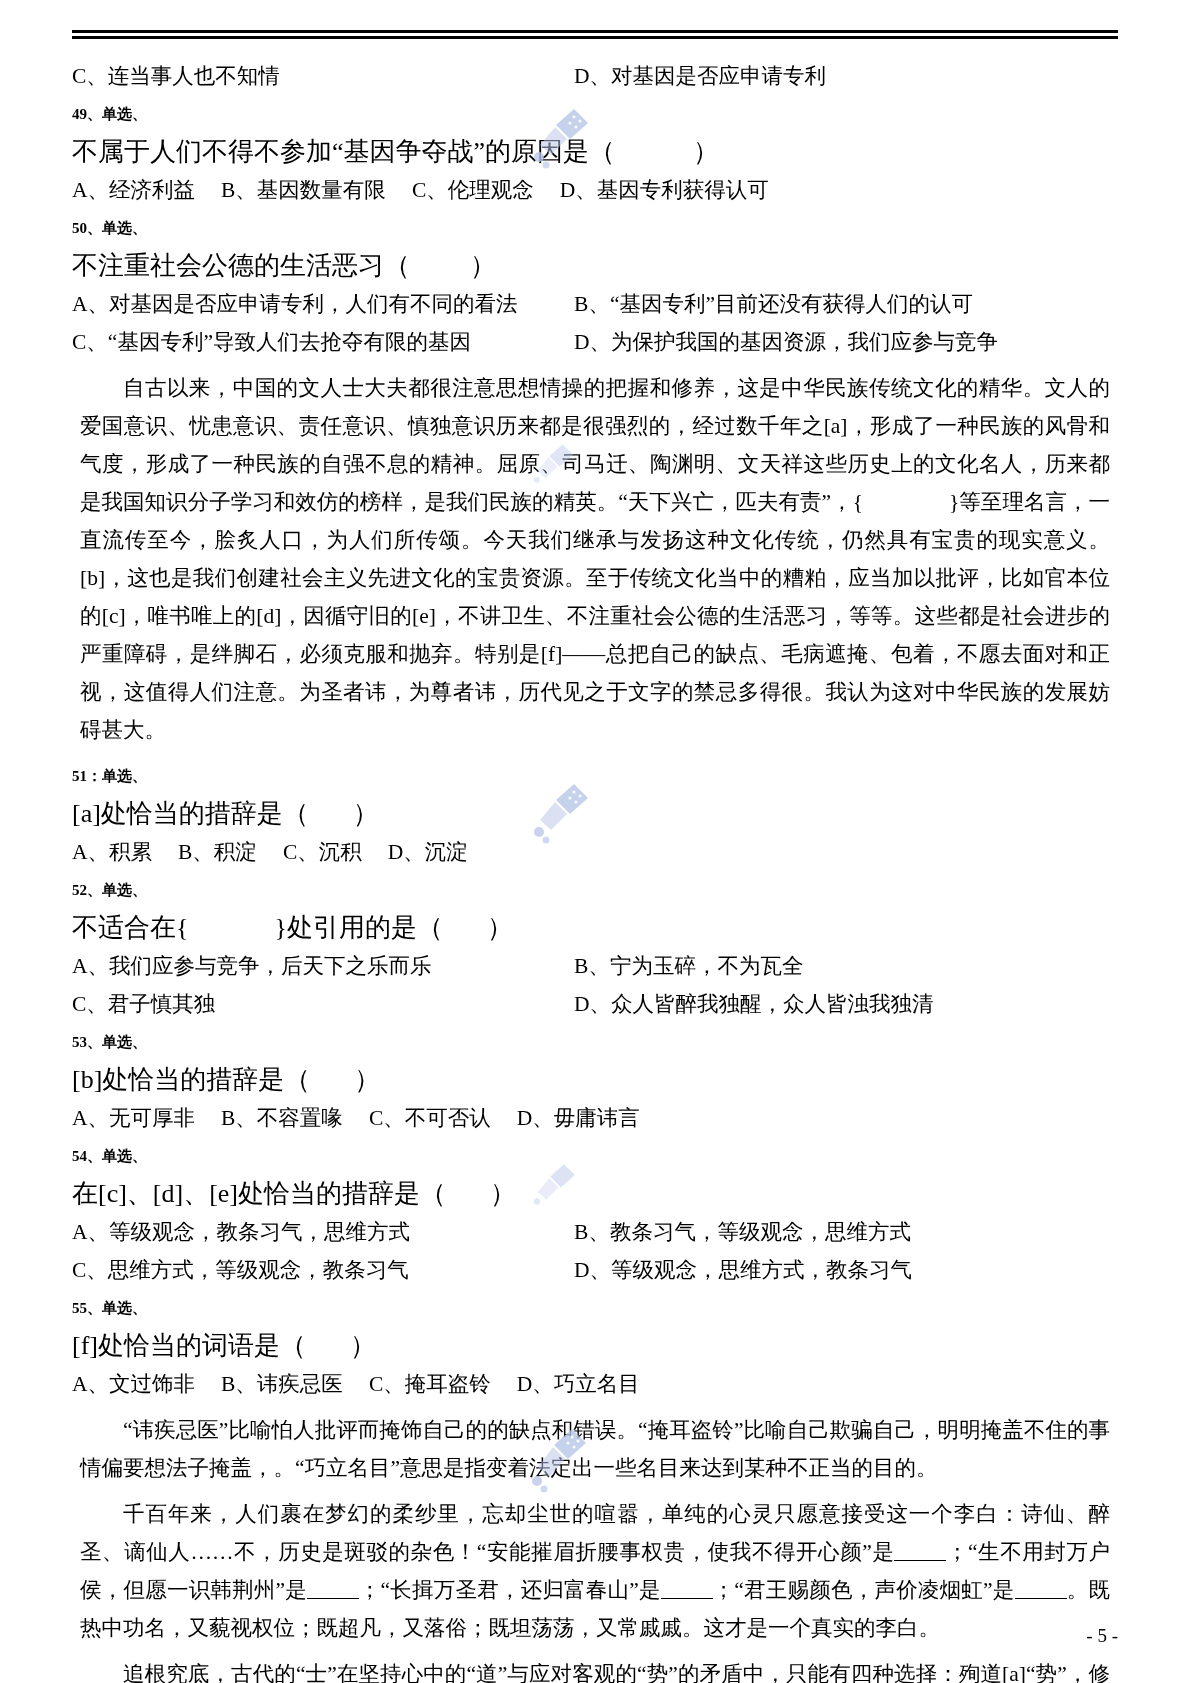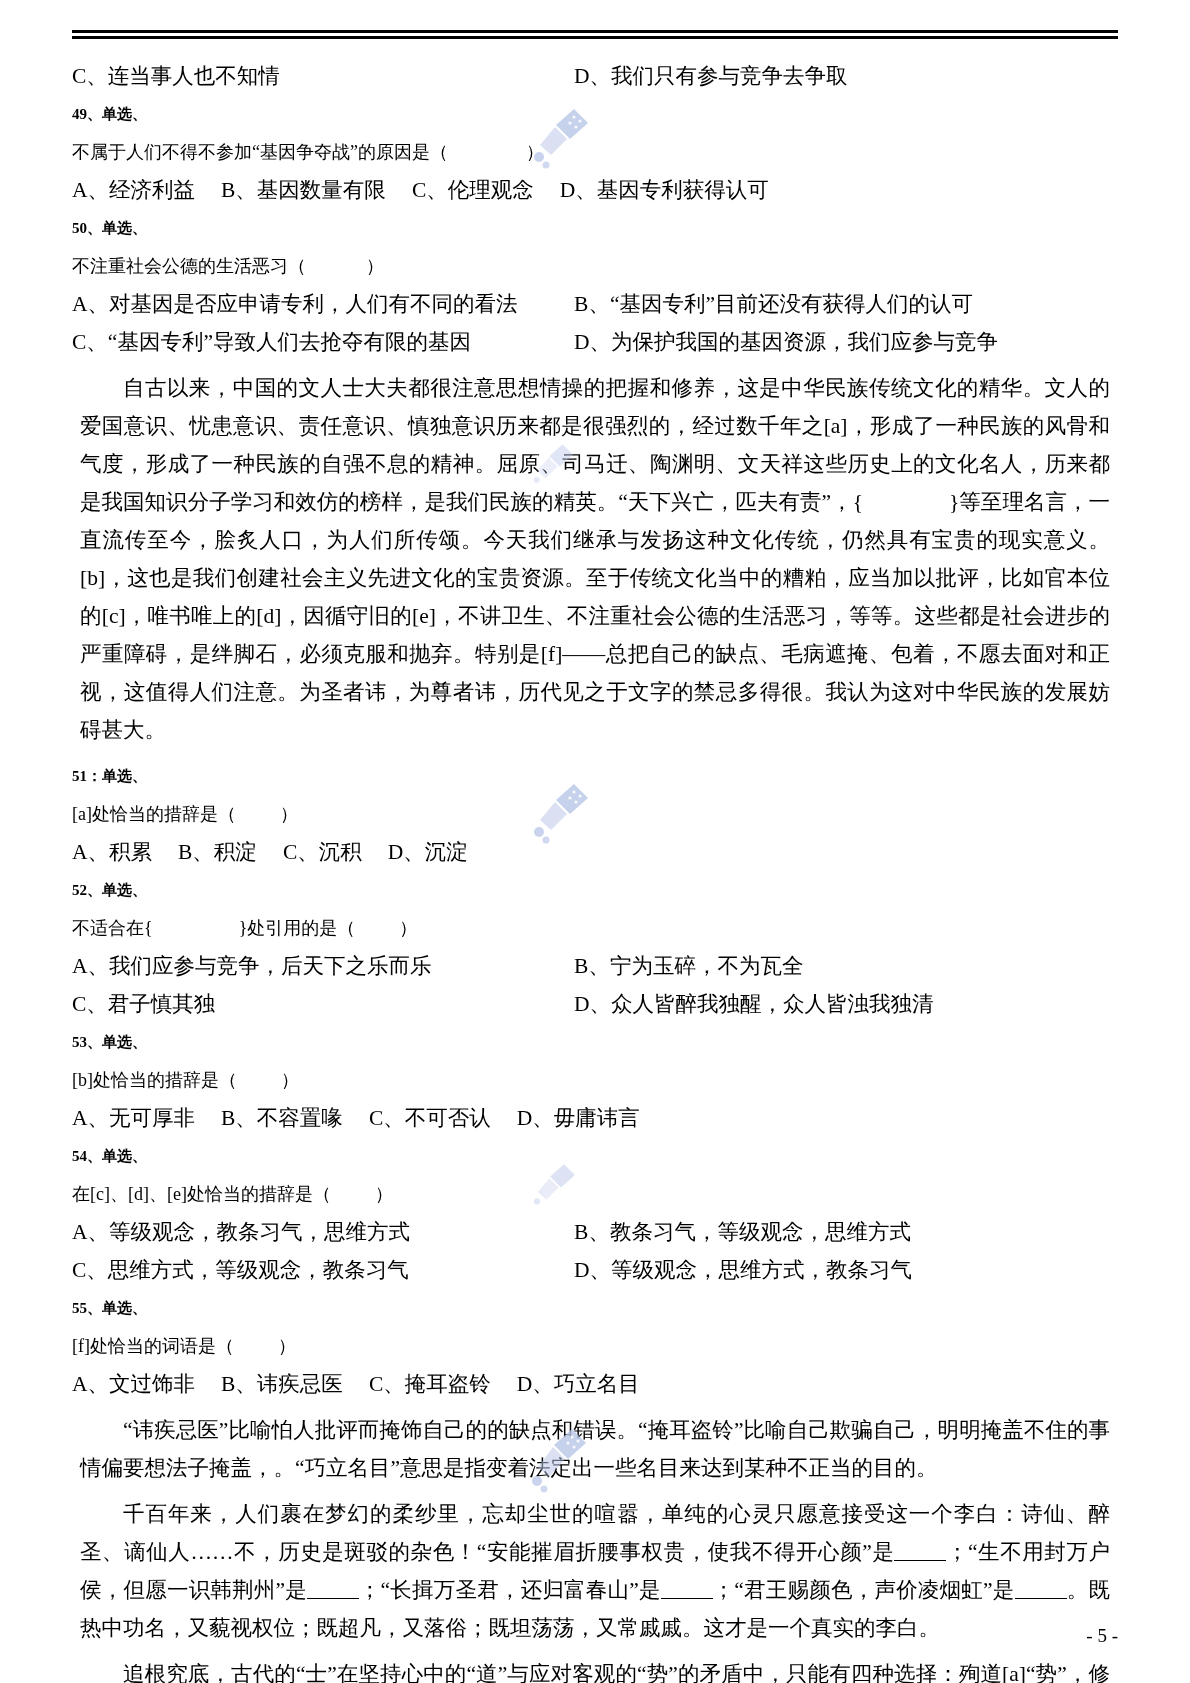--- a/index.html
+++ b/index.html
@@ -37,21 +37,21 @@
     height: 3px;
     box-sizing: content-box;
     margin-bottom: 18px;
   }
   .qnum {
     font-size: 15px;
     line-height: 38px;
     font-weight: bold;
   }
   .stem {
-    font-size: 18px;
+    font-size: 26px;
     line-height: 38px;
   }
   
   .opts2 {
     display: flex;
     font-size: 21.5px;
     line-height: 38px;
   }
   .opts2 > .col {
     width: 50%;
@@ -110,21 +110,21 @@
 <body>
 
 <div class="page">
 
   <div class="content">
 
     <div class="top-rule"></div>
 
     <div class="opts2">
       <div class="col wideA">C、连当事人也不知情</div>
-      <div class="col">D、我们只有参与竞争去争取</div>
+      <div class="col">D、对基因是否应申请专利</div>
     </div>
 
     <div class="qnum">49、单选、</div>
     <div class="stem"><span>不属于人们不得不参加“基因争夺战”的原因是（</span><span class="blank-paren lg"></span><span>）</span></div>
     <div class="opts-inline">
       <span class="opt">A、经济利益</span><span class="opt">B、基因数量有限</span><span class="opt">C、伦理观念</span><span class="opt">D、基因专利获得认可</span>
     </div>
 
     <div class="qnum">50、单选、</div>
     <div class="stem"><span>不注重社会公德的生活恶习（</span><span class="blank-paren"></span><span>）</span></div>

